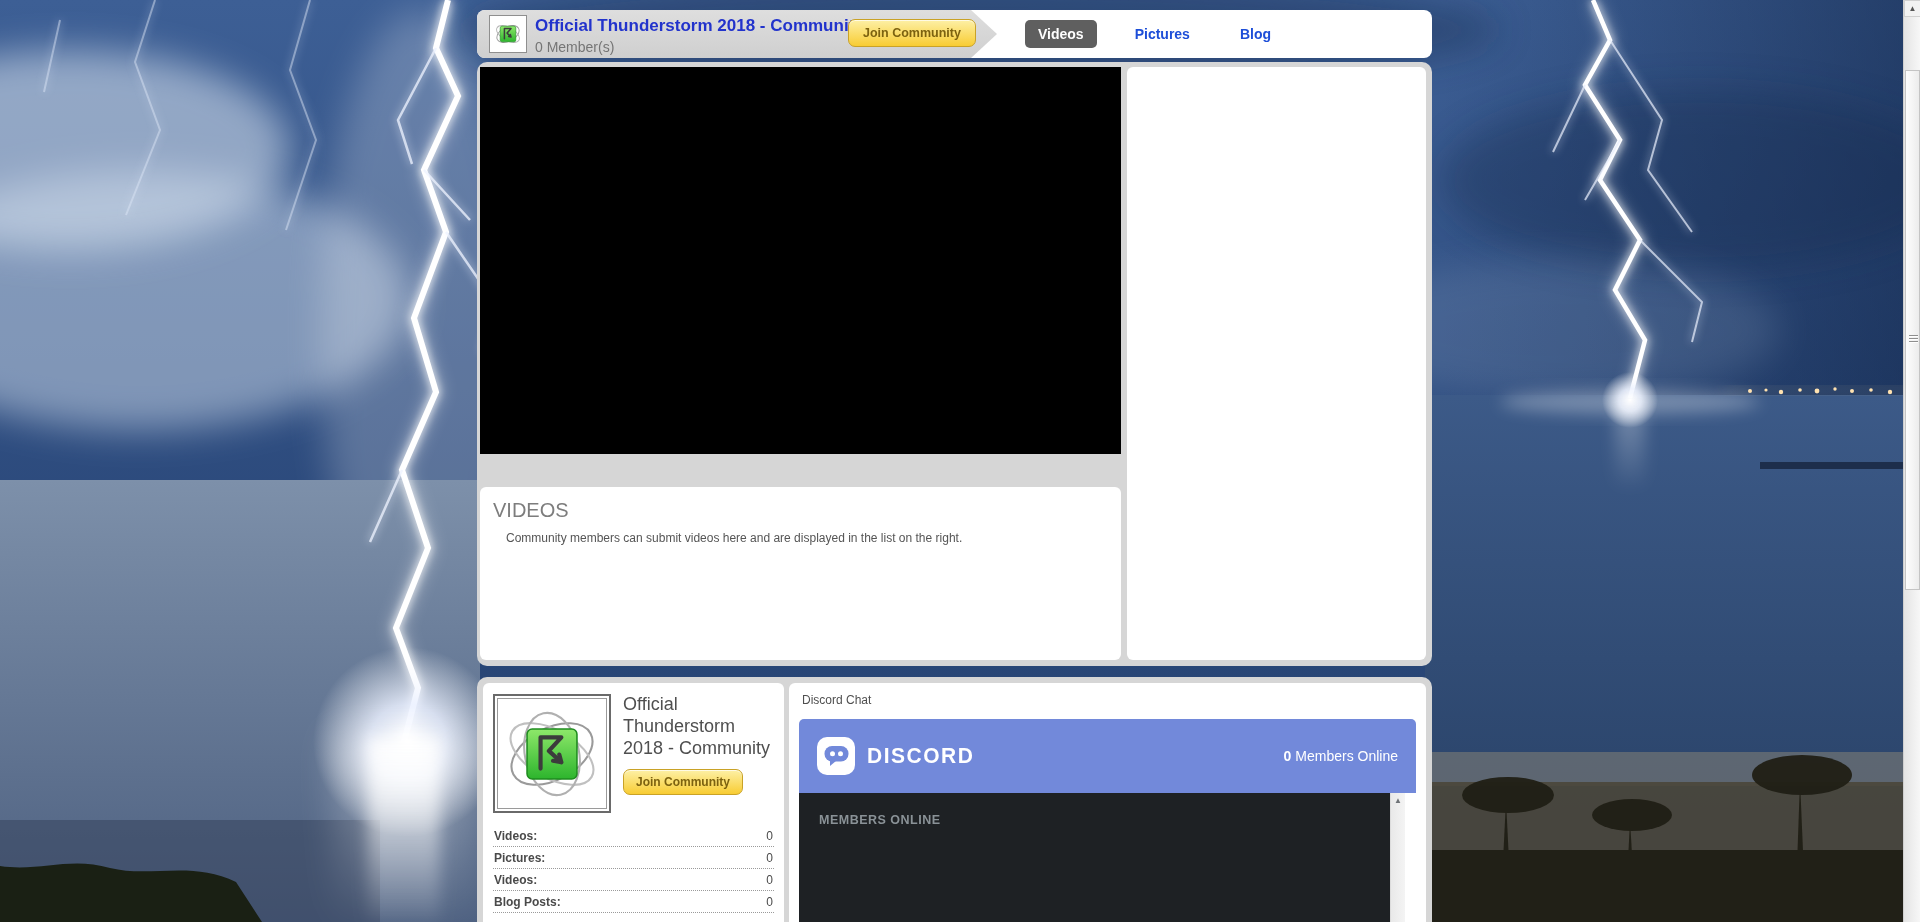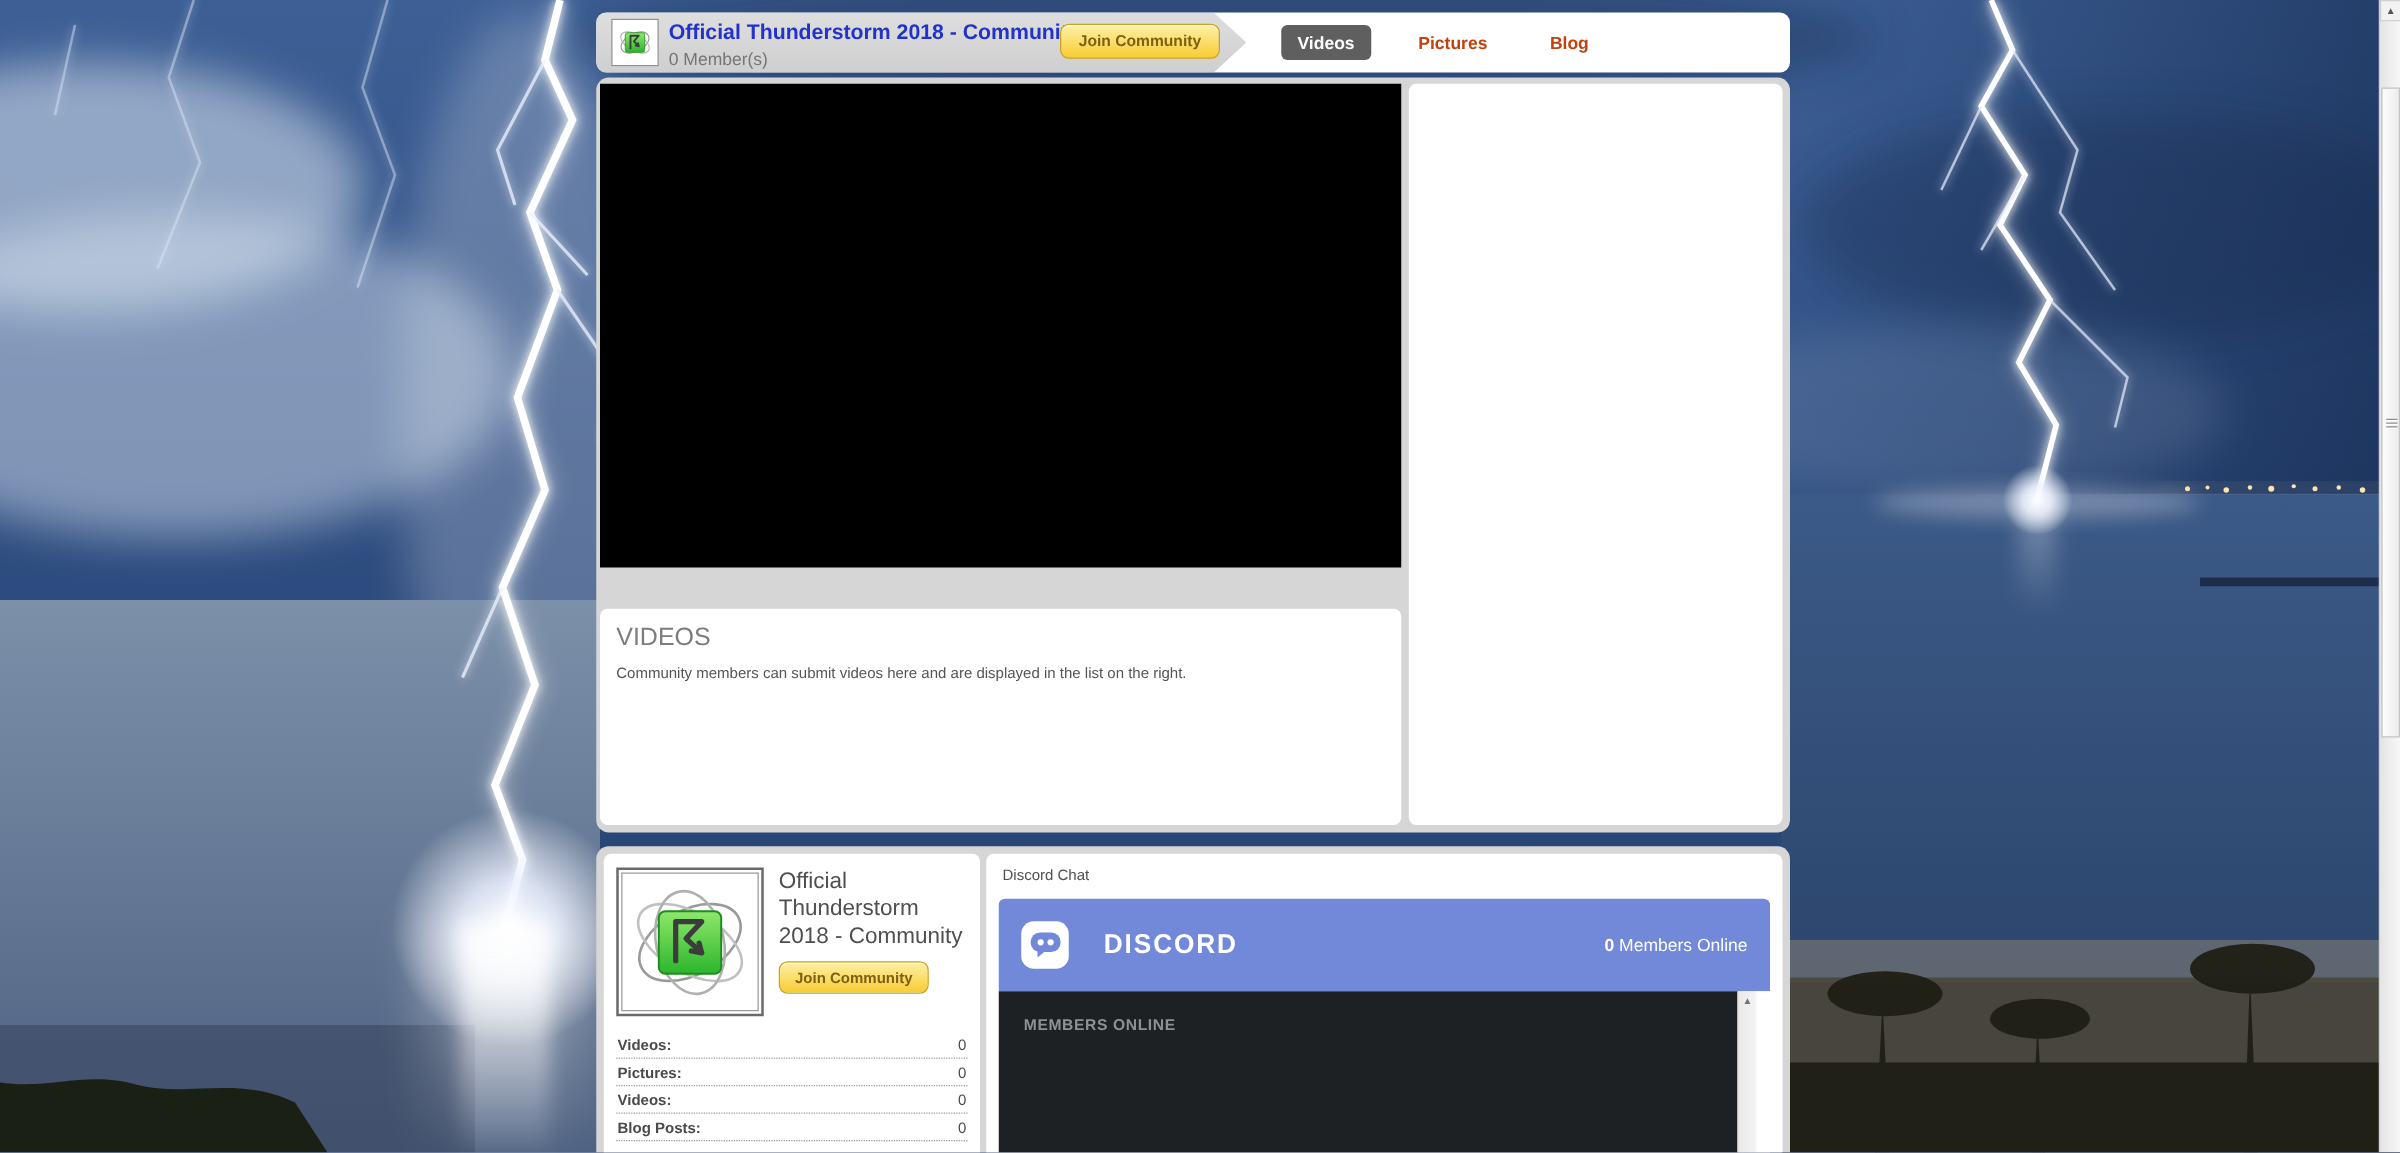--- a/index.html
+++ b/index.html
@@ -15,31 +15,31 @@
     clip-path: polygon(0 0, 494px 0, 520px 24px, 494px 48px, 0 48px); }
   .header-icon-box { position: absolute; left: 12px; top: 5px; width: 38px; height: 38px;
     background: #fff; border: 1px solid #8f8f8f; display: flex; align-items: center; justify-content: center; }
   .header-title { position: absolute; left: 58px; top: 6px; font-size: 17px; font-weight: bold; color: #2233cc; white-space: nowrap; }
   .header-members { position: absolute; left: 58px; top: 29px; font-size: 14px; color: #757575; }
   .join-btn { display: inline-block; background: linear-gradient(#fdf0a6, #f8cc33);
     border: 1px solid #c9a227; border-radius: 7px; color: #7c6210; font-weight: bold;
     font-size: 12.5px; padding: 6px 14px; cursor: pointer; box-shadow: inset 0 1px 0 rgba(255,255,255,.7); }
   .header-join { position: absolute; left: 371px; top: 9px; }
   .tabs { position: absolute; left: 520px; top: 0; height: 48px; display: flex; align-items: center; gap: 26px; padding-left: 28px; }
-  .tab { font-size: 14px; font-weight: bold; color: #c2410c; cursor: pointer; padding: 6px 12px; }
+  .tab { font-size: 14px; font-weight: bold; color: #1d4ed8; cursor: pointer; padding: 6px 12px; }
   .tab.active { background: #5f5f5f; color: #ffffff; border-radius: 5px; padding: 6px 13px; }
 
   
   .main-panel { position: absolute; left: 477px; top: 62px; width: 955px; height: 604px;
     background: #d6d6d6; border-radius: 10px; z-index: 2; }
   .video-player { position: absolute; left: 3px; top: 5px; width: 641px; height: 387px; background: #000; }
   .right-card { position: absolute; left: 650px; top: 5px; width: 299px; height: 593px; background: #fff; border-radius: 6px; }
   .videos-card { position: absolute; left: 3px; top: 425px; width: 641px; height: 173px; background: #fff; border-radius: 6px; }
   .videos-title { position: absolute; left: 13px; top: 12px; font-size: 20px; color: #7d7d7d; }
-  .videos-desc { position: absolute; left: 13px; top: 44px; font-size: 12px; color: #555; }
+  .videos-desc { position: absolute; left: 26px; top: 44px; font-size: 12px; color: #555; }
 
   
   .bottom-panel { position: absolute; left: 477px; top: 677px; width: 955px; height: 260px;
     background: #d6d6d6; border-radius: 10px; z-index: 2; }
   .profile-card { position: absolute; left: 6px; top: 6px; width: 301px; height: 248px; background: #fff; border-radius: 6px 6px 0 0; }
   .logo-box { position: absolute; left: 10px; top: 11px; width: 118px; height: 119px;
     border: 2px solid #6a6a6a; background: #fff; padding: 2px; }
   .logo-box-inner { width: 100%; height: 100%; border: 1px solid #9a9a9a; display: flex; align-items: center; justify-content: center; }
   .profile-title { position: absolute; left: 140px; top: 10px; width: 155px; font-size: 18px; color: #4f4f4f; line-height: 22px; }
   .profile-join { position: absolute; left: 140px; top: 86px; padding: 5px 12px; font-size: 12px; }
@@ -49,21 +49,21 @@
   .stat-label { font-size: 12px; font-weight: bold; color: #4a4a4a; }
   .stat-value { font-size: 12px; color: #4a4a4a; }
 
   .discord-card { position: absolute; left: 312px; top: 6px; width: 637px; height: 248px; background: #fff; border-radius: 6px 6px 0 0; }
   .discord-heading { position: absolute; left: 13px; top: 10px; font-size: 12px; color: #4f4f4f; }
   .discord-widget { position: absolute; left: 10px; top: 36px; width: 617px; height: 210px; }
   .discord-header { position: absolute; left: 0; top: 0; width: 617px; height: 74px;
     background: #7289da; border-radius: 5px 5px 0 0; display: flex; align-items: center; padding: 0 18px; }
   .discord-logo-square { width: 38px; height: 38px; background: #fff; border-radius: 10px;
     display: flex; align-items: center; justify-content: center; }
-  .discord-wordmark { color: #fff; font-weight: 800; font-size: 21px; letter-spacing: 1.5px; margin-left: 28px; transform: scaleY(1.04); }
+  .discord-wordmark { color: #fff; font-weight: 800; font-size: 21px; letter-spacing: 1.5px; margin-left: 12px; transform: scaleY(1.04); }
   .discord-online { margin-left: auto; color: #fff; font-size: 14px; }
   .discord-online b { font-weight: bold; }
   .discord-body { position: absolute; left: 0; top: 74px; width: 617px; height: 136px; display: flex; }
   .discord-members-area { flex: 1; background: #1e2124; position: relative; }
   .members-online-label { position: absolute; left: 20px; top: 20px; font-size: 12.5px; font-weight: bold;
     color: #8a9297; letter-spacing: .5px; }
   .widget-scrollbar { width: 15px; background: linear-gradient(to right, #e9e9e9, #f4f4f4);
     border-left: 1px solid #dcdcdc; position: relative; cursor: pointer; }
   .widget-scroll-arrow { position: absolute; top: 3px; left: 0; width: 100%; text-align: center;
     font-size: 8px; color: #6f7377; }

